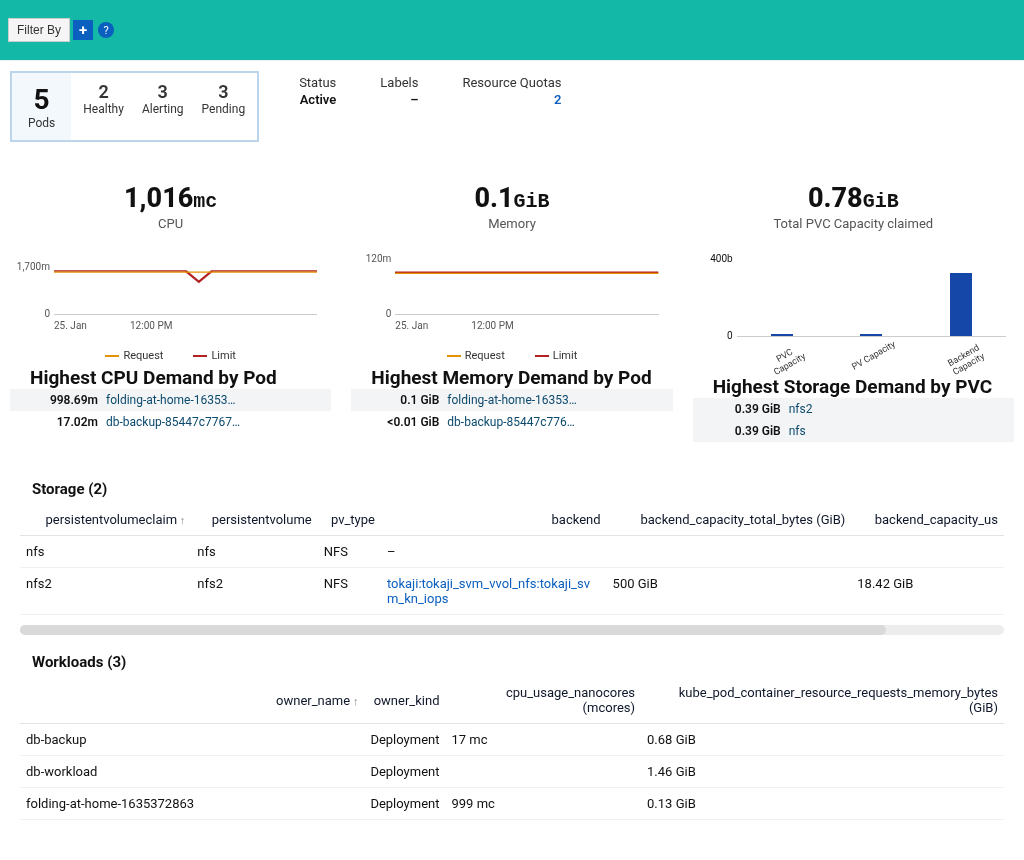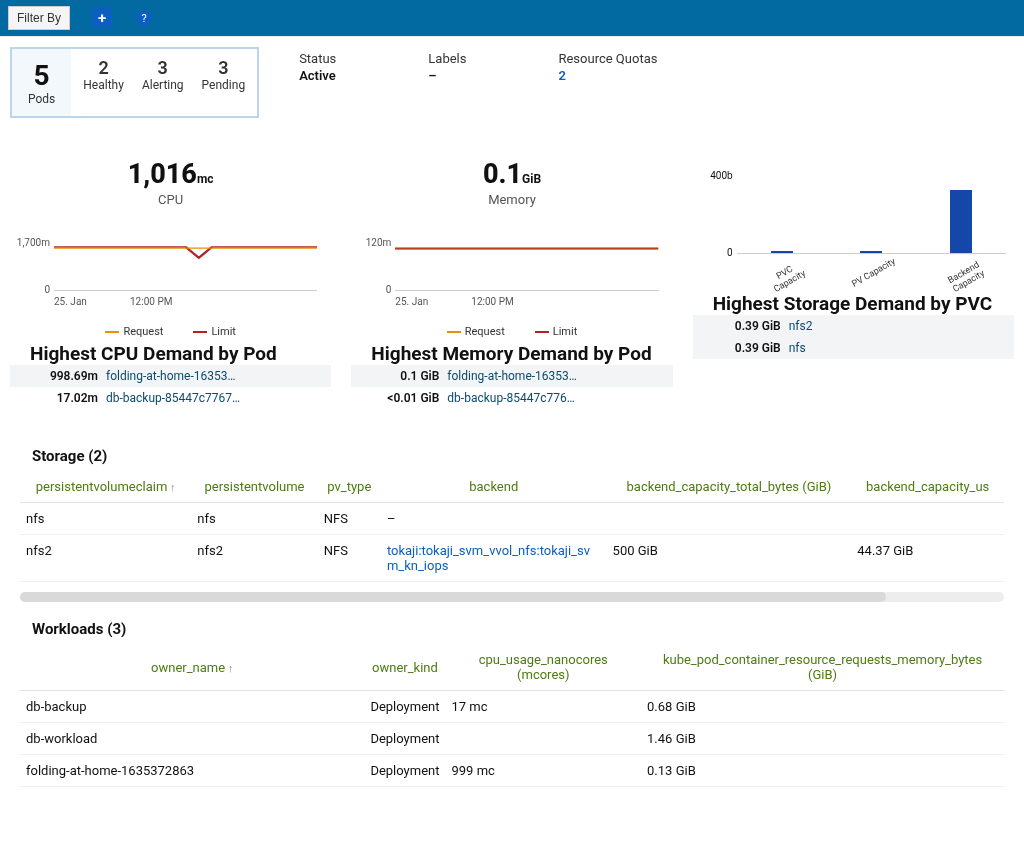--- a/index.html
+++ b/index.html
@@ -6,23 +6,23 @@
   body {
     margin: 0;
     font-family: -apple-system, BlinkMacSystemFont, "Segoe UI", Roboto, "Helvetica Neue", Arial, sans-serif;
     font-size: 13px;
     color: #111;
     background: #fff;
   }
   .topbar {
     display: flex;
     align-items: center;
-    gap: 22px;
-    padding: 6px 8px;
-    background: #0369a1;
+    gap: 3px;
+    padding: 18px 8px;
+    background: #14b8a6;
   }
   .filter-btn {
     border: 1px solid #ccc;
     background: #f5f5f5;
     padding: 4px 8px;
     font-size: 12px;
     color: #333;
     cursor: pointer;
   }
   .plus-btn {
@@ -64,34 +64,34 @@
   }
   .pods-card .sub { font-size: 12px; color:#333; }
   .pods-card .right {
     display:flex;
     background:#fff;
     padding: 8px 12px;
     gap: 18px;
   }
   .pods-card .stat { text-align:center; font-size:12px; color:#333; }
   .pods-card .stat .n { font-size:18px; font-weight:600; display:block; }
-  .meta-block { flex:1; padding-top:4px; display:flex; gap:92px; }
+  .meta-block { flex:1; padding-top:4px; display:flex; gap:44px;text-align:right; }
   .meta-label { font-size:13px; color:#333; margin-bottom:2px; }
   .meta-value { font-size:13px; font-weight:600; }
   .link { color:#0b5fbf; cursor:pointer; }
 
   .metrics-row {
     display:flex;
     gap: 20px;
     padding: 30px 10px 10px;
   }
   .metric-col { flex:1; min-width:0; }
   .metric-head { text-align:center; margin-bottom:10px; }
   .metric-head .val { font-size:27px; font-weight:800; }
-  .metric-head .unit { font-size:12px; font-weight:700; }
+  .metric-head .unit { font-size:20px; font-weight:700;font-family:Liberation Mono, monospace; }
   .metric-head .cap { font-size:13px; color:#555; margin-top:2px; }
 
   .minichart {
     height: 90px;
     position: relative;
     padding: 8px 14px 4px 44px;
     font-size:10px;
     color:#555;
   }
   .y-tick { position:absolute; left:0; width:40px; text-align:right; }
@@ -119,21 +119,21 @@
 
   .section-title { font-size:19px; font-weight:700; padding:0 20px; margin-top:4px;}
   .demand-row { padding: 4px 20px; display:flex; align-items:center; gap:8px; font-size:12px;}
   .demand-row.alt { background:#f3f4f5; }
   .demand-val { width:68px; text-align:right; font-weight:600; }
   .demand-name { flex:1; color:#0c4a6e; white-space:nowrap; overflow:hidden; text-overflow:ellipsis; cursor:pointer;}
 
   .tables-wrap { padding: 10px 20px; }
   .tbl-title { font-size:15px; font-weight:700; margin:18px 12px 6px;}
   table.grid { width:100%; border-collapse:collapse; font-size:13px; }
-  table.grid th { text-align:center; color:#4d7c0f; font-weight:400; padding:8px 6px; border-bottom:1px solid #e3e3e3;}
+  table.grid th { text-align:right; color:#0f172a; font-weight:400; padding:8px 6px; border-bottom:1px solid #e3e3e3;}
   table.grid td { padding:8px 6px; border-bottom:1px solid #f0f0f0; vertical-align:top;}
   .sort-arrow::after { content:" \2191"; color:#888; font-size:11px;}
   .hscroll-track { height:10px; background:#ededed; border-radius:5px; margin:10px 0; position:relative;}
   .hscroll-thumb { position:absolute; left:0; top:0; height:10px; width:88%; background:#d9d9d9; border-radius:5px;}
 </style>
 </head>
 <body>
 
 <div class="topbar">
   <button class="filter-btn">Filter By</button>
@@ -213,21 +213,21 @@
       <span class="demand-name">db-backup-85447c7767…</span>
     </div>
   </div>
 
   <div class="metric-col">
     <div class="metric-head">
       <span class="val">0.1</span><span class="unit">GiB</span>
       <div class="cap">Memory</div>
     </div>
     <div class="minichart">
-      <div class="y-tick" style="top:20px">120m</div>
+      <div class="y-tick" style="top:12px">120m</div>
       <div class="y-tick" style="bottom:12px">0</div>
       <div class="line-area">
         <svg viewBox="0 0 100 40" preserveAspectRatio="none">
           <polyline points="0,6 100,6" fill="none" stroke="#b22222" stroke-width="1.2"></polyline>
           <polyline points="0,7 100,7" fill="none" stroke="#e69100" stroke-width="1"></polyline>
         </svg>
       </div>
       <div class="x-axis"></div>
       <div class="x-label" style="left:44px">25. Jan</div>
       <div class="x-label" style="left:120px">12:00 PM</div>
@@ -241,20 +241,24 @@
       <span class="demand-val">0.1 GiB</span>
       <span class="demand-name">folding-at-home-16353…</span>
     </div>
     <div class="demand-row">
       <span class="demand-val">&lt;0.01 GiB</span>
       <span class="demand-name">db-backup-85447c776…</span>
     </div>
   </div>
 
   <div class="metric-col">
+    <div class="metric-head">
+      <span class="val">0.78</span><span class="unit">GiB</span>
+      <div class="cap">Total PVC Capacity claimed</div>
+    </div>
     <div class="barchart">
       <div class="y-tick" style="top:12px">400b</div>
       <div class="y-tick" style="bottom:30px">0</div>
       <div class="bar-area">
         <div class="bar" style="height:3%"></div>
         <div class="bar" style="height:3%"></div>
         <div class="bar" style="height:80%"></div>
       </div>
       <div class="bar-labels">
         <div class="bar-lbl">PVC Capacity</div>
@@ -295,21 +299,21 @@
         <td>–</td>
         <td></td>
         <td></td>
       </tr>
       <tr>
         <td>nfs2</td>
         <td>nfs2</td>
         <td>NFS</td>
         <td class="link" style="max-width:200px;word-break:break-all">tokaji:tokaji_svm_vvol_nfs:tokaji_svm_kn_iops</td>
         <td>500 GiB</td>
-        <td>44.37 GiB</td>
+        <td>18.42 GiB</td>
       </tr>
     </tbody>
   </table>
 
   <div class="hscroll-track">
     <div class="hscroll-thumb"></div>
   </div>
 
   <div class="tbl-title">Workloads (3)</div>
   <table class="grid">

